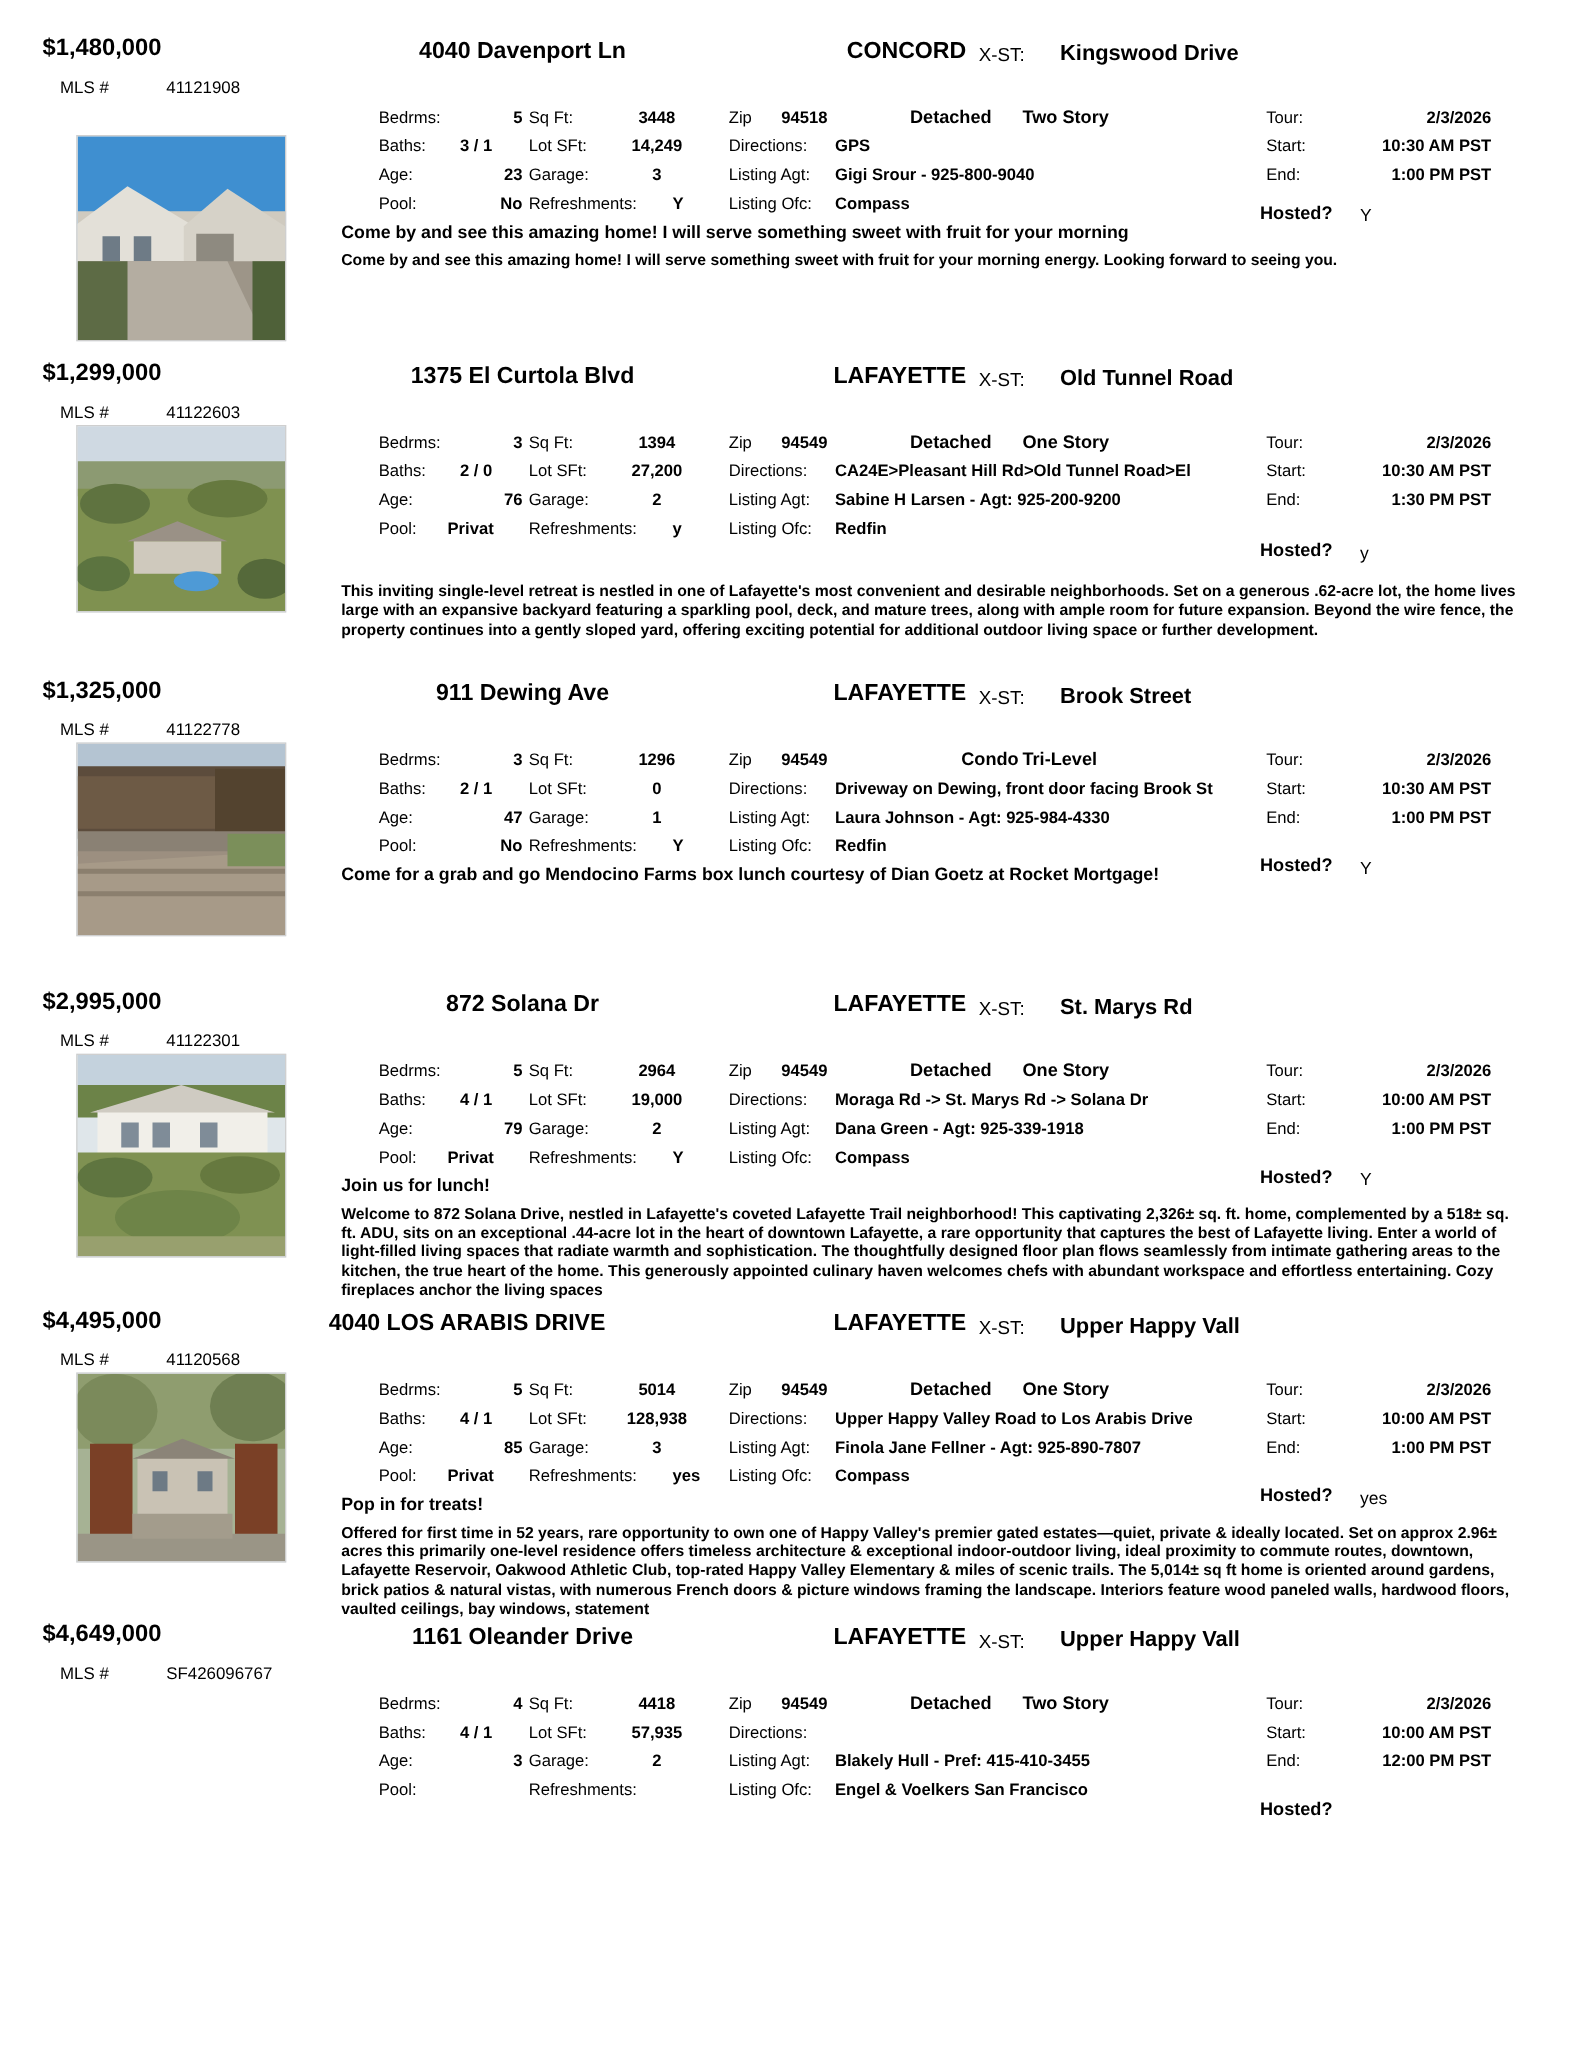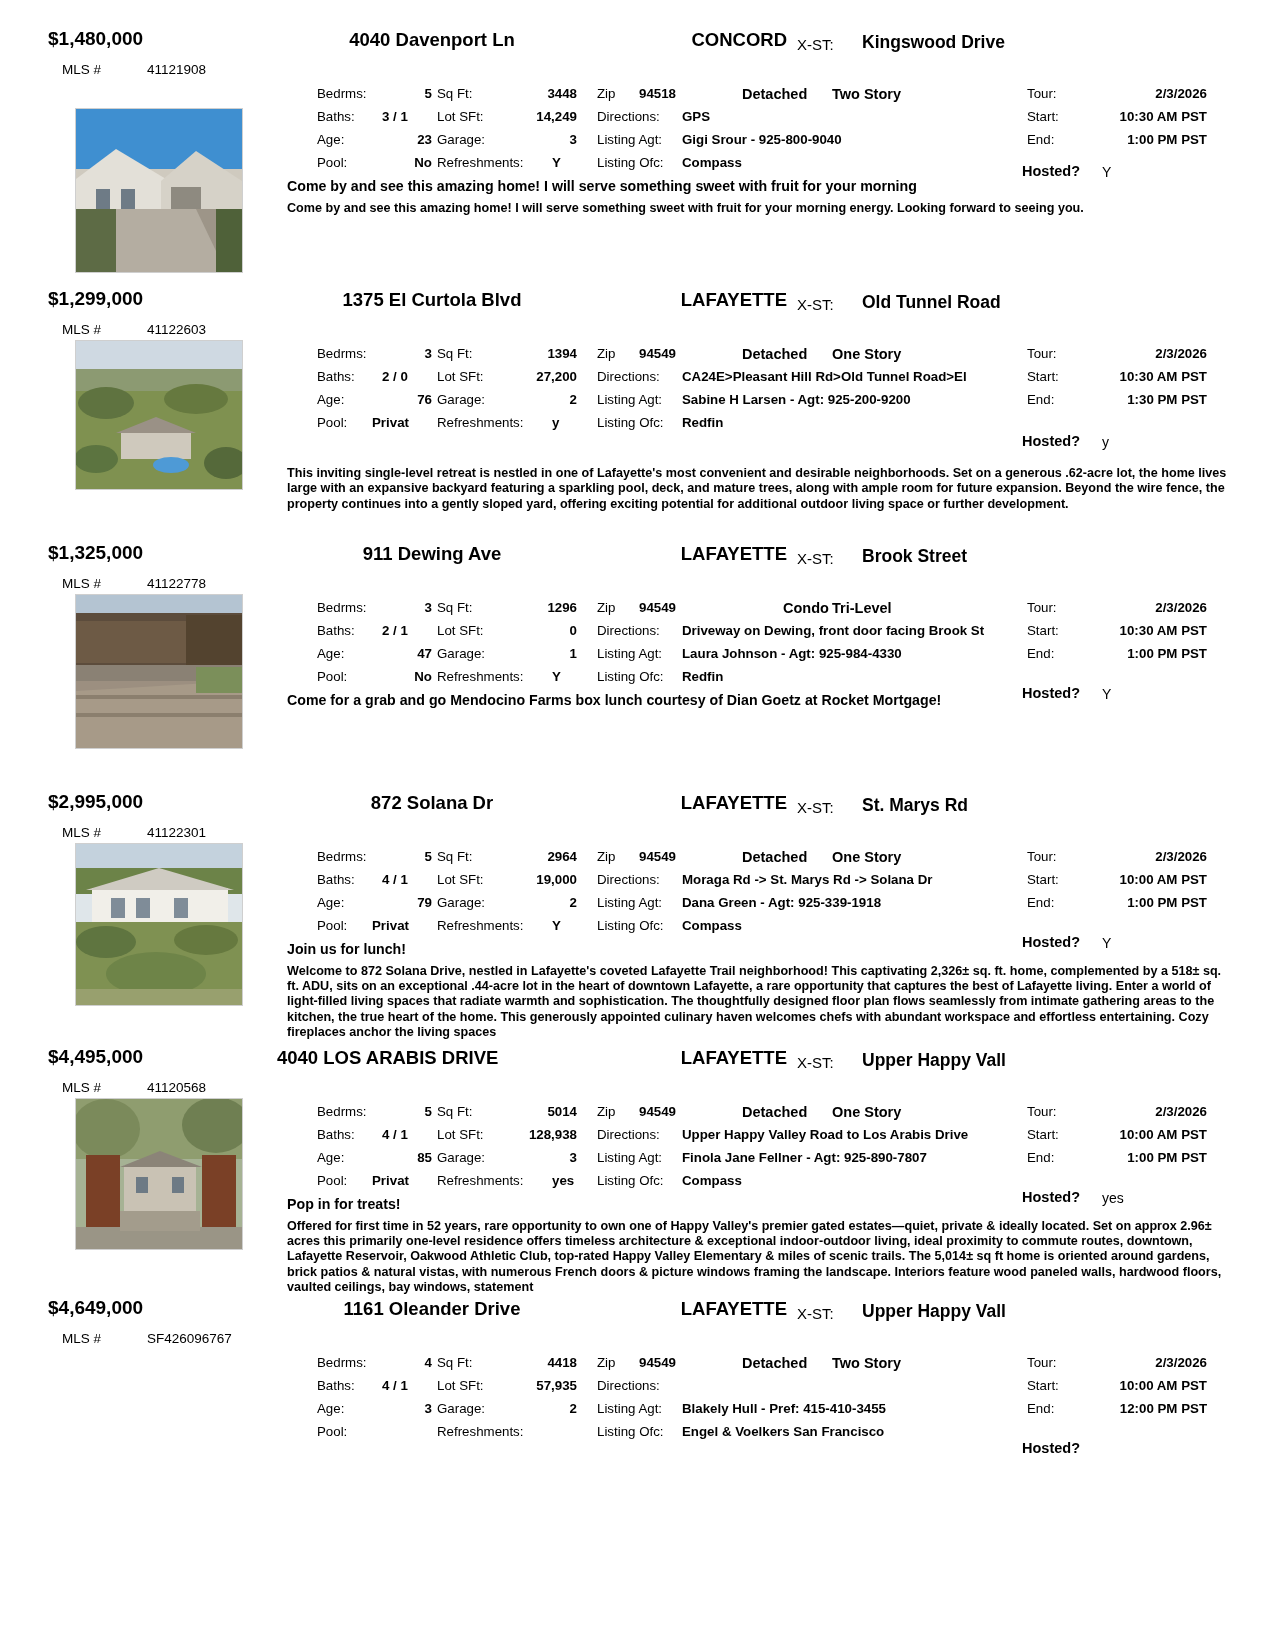--- a/index.html
+++ b/index.html
@@ -11,21 +11,21 @@
     width: 1275px;
     height: 1650px;
     font-family: "Liberation Sans", sans-serif;
     color: #000;
     position: relative;
     overflow: hidden;
   }
   .page {
     width: 1275px;
     height: 1650px;
-    padding: 28px 30px 0 32px;
+    padding: 28px 30px 0 18px;
     position: relative;
   }
   .listing {
     position: relative;
     width: 1215px;
     margin-bottom: 4px;
   }
 
   
   .hdr {
@@ -105,21 +105,21 @@
   }
   .c-lbl  { position: absolute; }
   .c-val  { position: absolute; font-weight: bold; }
 
   
   .a-lbl { left: 30px; }
   .a-val { left: 100px; width: 45px; text-align: right; }
   .a-val-l { left: 95px; }
   
   .b-lbl { left: 150px; }
-  .b-val { left: 215px; width: 75px; text-align: right; }
+  .b-val { left: 215px; width: 75px; text-align: center; }
   .b-val-l { left: 265px; }
   
   .c2-lbl { left: 310px; }
   .c2-val { left: 395px; font-weight: bold; }
   
   .d-val { left: 455px; font-weight: bold; font-size: 14.5px; }
   .d-val2 { left: 545px; font-weight: bold; font-size: 14.5px; }
   
   .e-lbl { left: 740px; }
   .e-val { left: 790px; width: 130px; text-align: right; font-weight: bold; }

